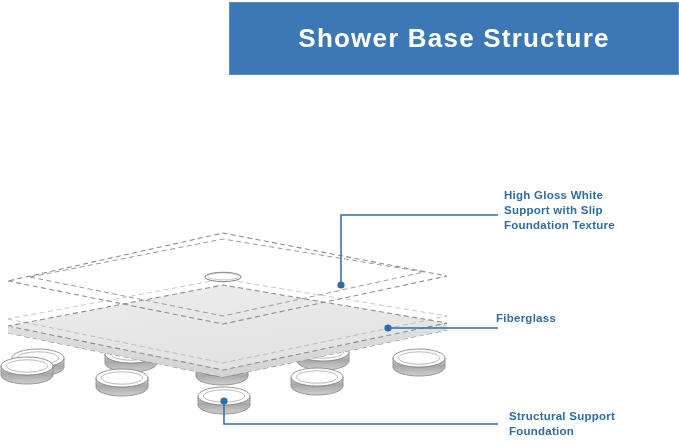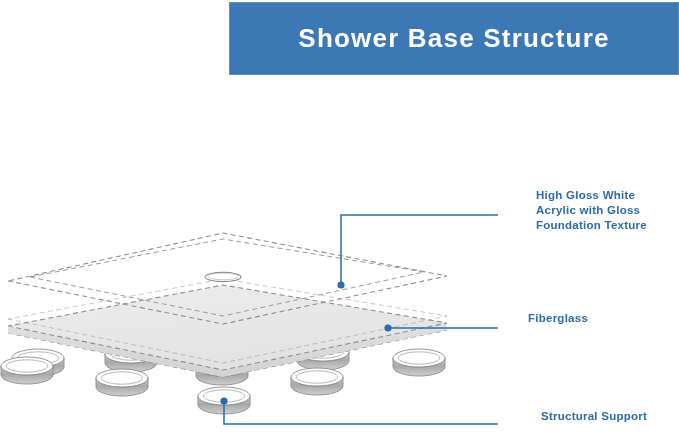--- a/index.html
+++ b/index.html
@@ -58,21 +58,20 @@
   
   .callout {
     position: absolute;
     color: #2d6ca8;
     font-size: 11.5px;
     font-weight: bold;
     line-height: 15px;
     letter-spacing: 0.25px;
     white-space: nowrap;
     font-family: "Liberation Sans", sans-serif;
-    margin-left: 32px;
   }
   .callout-acrylic   { left: 504px; top: 188px; }
   .callout-fiber     { left: 496px; top: 311px; }
   .callout-support   { left: 509px; top: 409px; }
   .callout .line2, .callout .line3 { display: block; }
 </style>
 </head>
 <body>
 
 <div id="diagram-root">
@@ -175,25 +174,26 @@
 
       <g>
         <path d="M 224,401 L 224,424 L 498,424" fill="none" stroke-width="1.5"></path>
         <circle cx="224" cy="401" r="3.6" stroke="none"></circle>
       </g>
     </g>
   </svg>
 
   <div class="callout callout-acrylic">
     <span class="line1">High Gloss White</span>
-    <span class="line2">Acrylic with Gloss</span>
+    <span class="line2">Support with Slip</span>
     <span class="line3">Foundation Texture</span>
   </div>
 
   <div class="callout callout-fiber">
     <span class="line1">Fiberglass</span>
   </div>
 
   <div class="callout callout-support">
     <span class="line1">Structural Support</span>
+    <span class="line2">Foundation</span>
   </div>
 
 </div>
 
 </body></html>

